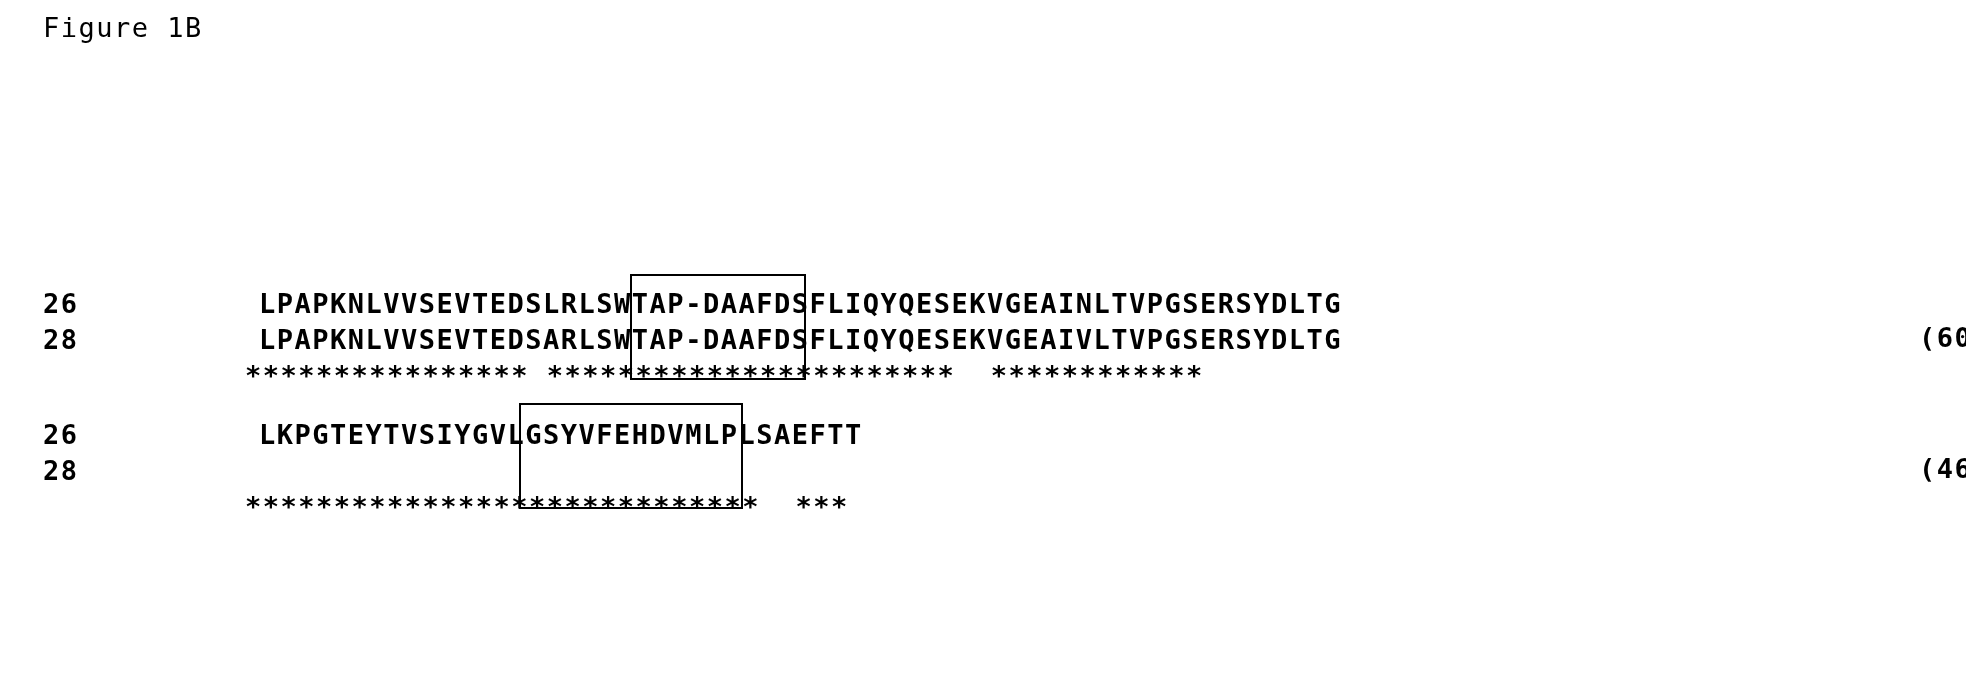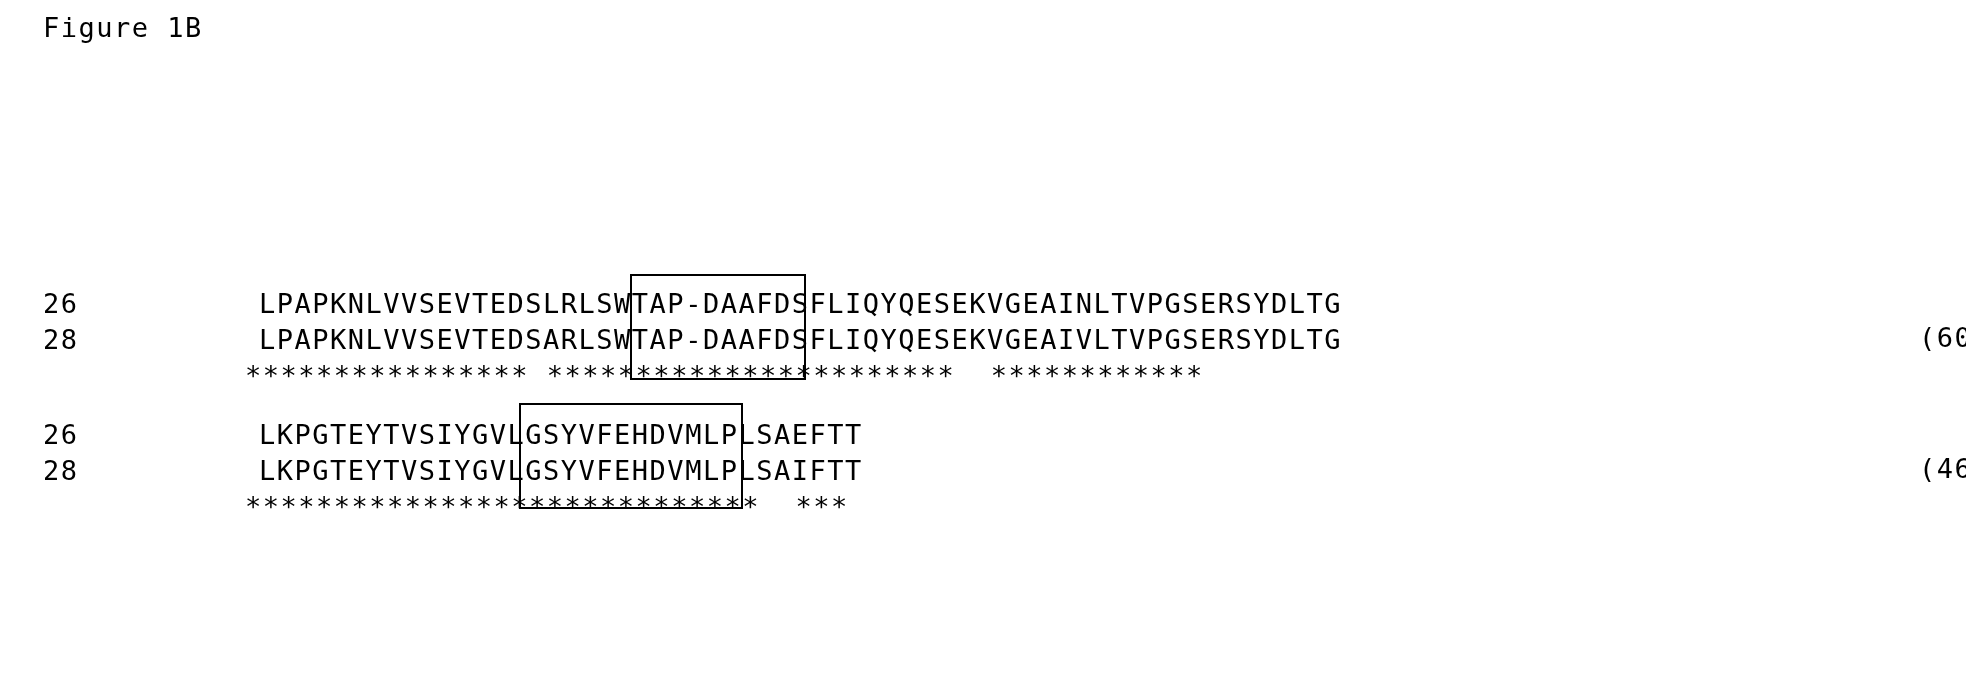--- a/index.html
+++ b/index.html
@@ -43,20 +43,21 @@
     line-height: 36px;
     white-space: pre;
   }
   .seq-id-header div { white-space: pre; }
 
   
   .align-block {
     position: absolute;
     left: 0;
     width: 1966px;
+    font-weight: bold;
   }
   #block-0 { top: 288px; }
   #block-1 { top: 419px; }
 
   .align-row {
     position: relative;
     height: 36px;
     white-space: pre;
     font-size: 27px;
     letter-spacing: 1.5px;
@@ -138,21 +139,20 @@
   </div>
 
   <div class="align-block" id="block-1">
     <div class="align-row">
       <span class="row-label">26</span>
       <span class="row-seq">LKPGTEYTVSIYGVLGSYVFEHDVMLPLSAEFTT</span>
       <span class="row-pos">(46)</span>
     </div>
     <div class="align-row">
       <span class="row-label">28</span>
-      <span class="row-seq">LKPGTEYTVSIYGVLGSYVFEHDVMLPLSAIFTT</span>
       <span class="row-pos"></span>
     </div>
     <div class="align-row">
       <span class="row-stars">*****************************  ***</span>
     </div>
   </div>
 
   <div class="motif-box" id="motif-box-0"></div>
   <div class="motif-box" id="motif-box-1"></div>
 

